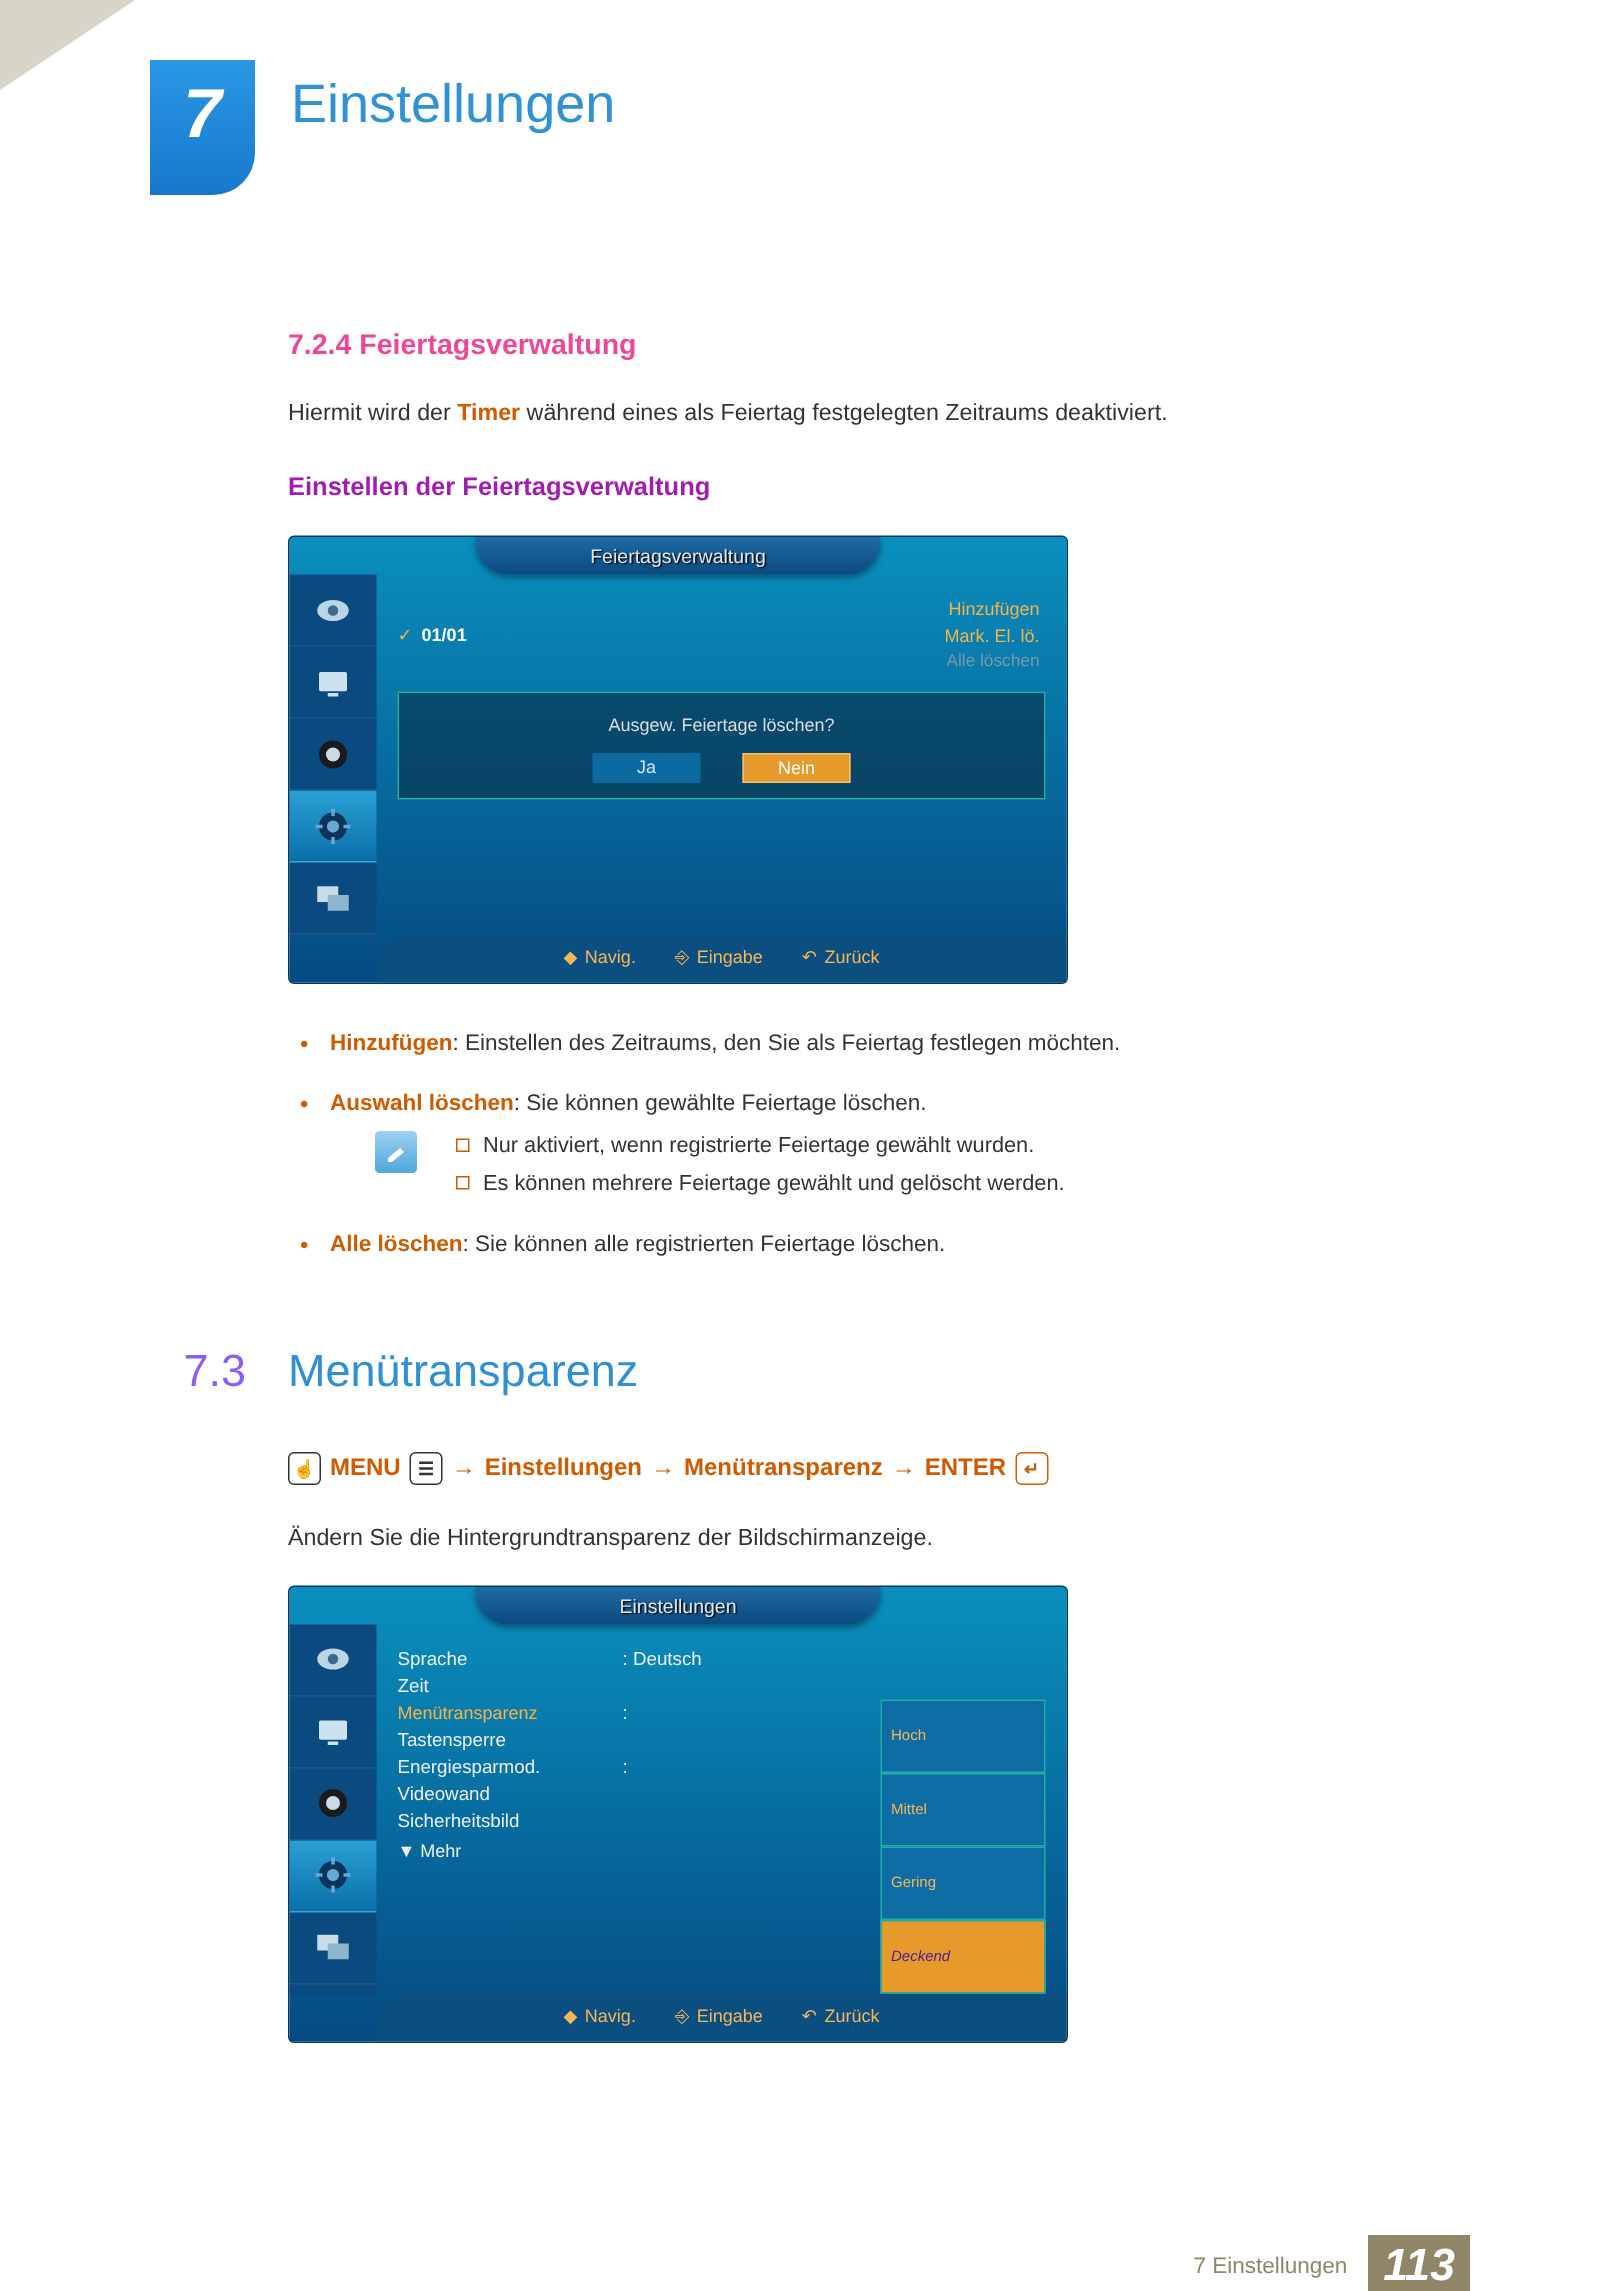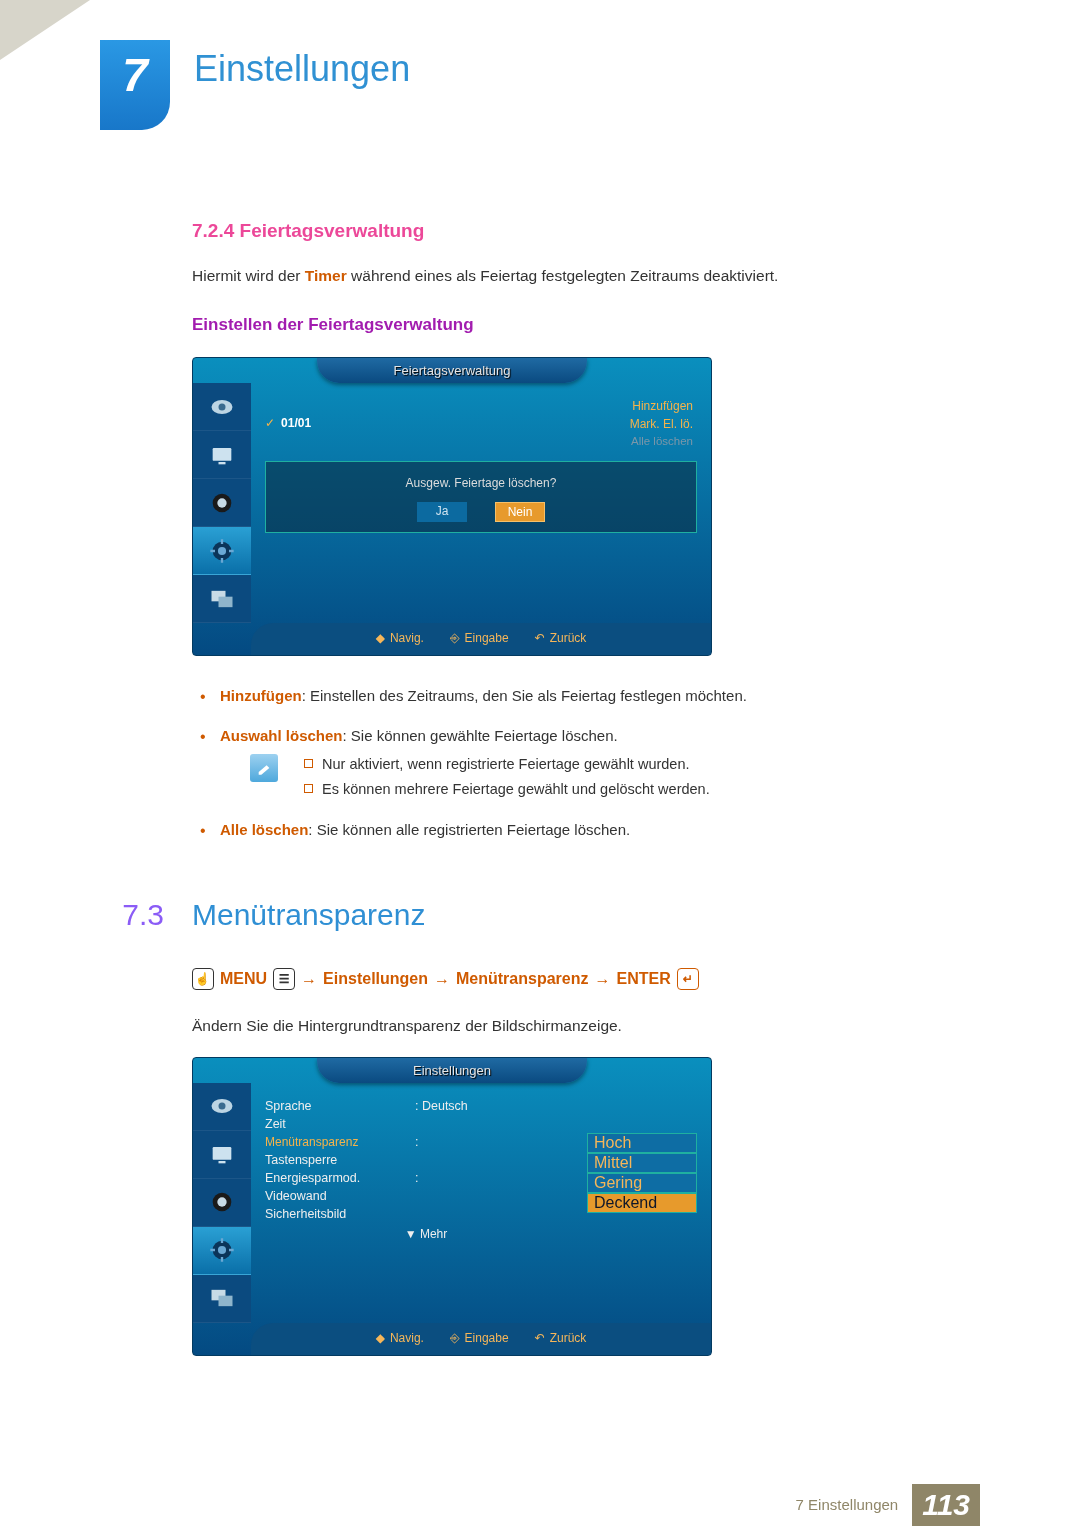--- a/index.html
+++ b/index.html
@@ -25,21 +25,21 @@
 .osd-main { flex:1; padding:14px 14px 0 14px; position:relative; font-size:12px; }
 .entry-row { display:flex; justify-content:space-between; align-items:center; margin-bottom:2px; }
 .entry-label { color:#fff; font-size:12px; display:flex; align-items:center; gap:6px; }
 .entry-orange { color:#f5b34a; font-size:12px; }
 .check-mark { color:#f5b34a; font-size:12px; }
 .side-actions { font-size:11.5px; text-align:right; }
 .side-actions div { padding:2px 4px; }
 .confirm-box { border:1px solid #1fb0a0; background:rgba(10,40,60,.55); margin:12px 0 12px 0; padding:14px 10px 10px 10px; }
 .confirm-q { color:#dcdcdc; font-size:12px; text-align:center; margin-bottom:12px; }
 .confirm-btns { display:flex; justify-content:center; gap:28px; }
-.confirm-btns div { width:50px; text-align:center; font-size:12px; padding:2px 0; }
+.confirm-btns div { width:72px; text-align:center; font-size:12px; padding:2px 0; }
 .btn-ja { background:#0c6aa0; color:#cfe3f0; }
 .btn-nein { background:#e79a2c; color:#fff; border:1px solid #f5c06a; }
 .osd-nav { padding:8px 0 10px 0; display:flex; justify-content:center; gap:26px; font-size:12px; color:#f6b659; background:#0b4e80; margin:0 0 0 58px; border-radius:22px 0 0 0; }
 .osd-nav span { display:flex; align-items:center; gap:5px; }
 ul.bullets { list-style:none; margin-left:6px; }
 ul.bullets li { position:relative; padding-left:22px; font-size:15px; line-height:1.6; margin-bottom:16px; }
 ul.bullets li::before { content:"•"; color:#cf5a00; position:absolute; left:2px; font-size:16px; }
 .bold-orange { color:#cf5a00; font-weight:bold; }
 .note-block { display:flex; gap:26px; margin:4px 0 10px 30px; }
 .note-icon { width:28px; height:28px; background:linear-gradient(180deg,#9dd1f0,#4ea8dc); border-radius:3px; display:flex; align-items:center; justify-content:center; margin-top:2px; flex-shrink:0; }
@@ -51,26 +51,26 @@
 .sec-major .idx { font-size:30px; color:#8b5cf6; font-weight:500; margin-left:-92px; width:64px; text-align:right; }
 .sec-major .ttl { font-size:30px; color:#2f8fd4; font-weight:500; }
 .menu-path { font-size:16px; font-weight:bold; margin-bottom:24px; display:flex; align-items:center; flex-wrap:wrap; gap:6px; }
 .menu-path .orange { color:#cf5a00; }
 .iconbox { display:inline-flex; width:22px; height:22px; border:1.5px solid #333; border-radius:4px; align-items:center; justify-content:center; font-size:12px; }
 .settings-list { font-size:12.5px; color:#eee; }
 .settings-list .row { display:flex; padding:2px 0; }
 .settings-list .lab { width:150px; }
 .settings-list .val { flex:1; }
 .opt-box { width:110px; }
-.opt-box div { background:#0e6da4; border:1px solid #1fb0a0; padding:0 6px; font-size:16px; color:#f6b659; margin-bottom:0; }
-.opt-box div.sel { background:#e79a2c; color:#0f172a; }
+.opt-box div { background:#0e6da4; border:1px solid #1fb0a0; padding:18px 6px; font-size:10px; color:#f6b659; margin-bottom:0; }
+.opt-box div.sel { background:#e79a2c; color:#4c1d95;font-style:italic; }
 .footer { display:flex; align-items:center; justify-content:flex-end; gap:14px; padding:0 100px; margin-top:40px; }
 .footer .chp { color:#8f8668; font-size:15px; }
 .footer .pg { background:#8f8668; color:#fff; font-size:30px; font-weight:bold; padding:4px 10px 4px 10px; font-style:italic; }
-.mehr { color:#eee; font-size:12px; margin-top:4px;text-align:center; }
+.mehr { color:#eee; font-size:12px; margin-top:4px; }
 </style>
 </head>
 <body>
 
 <div class="corner-triangle"></div>
 
 <div class="page">
 
   <div class="chapter-header">
     <div class="chapter-badge">

